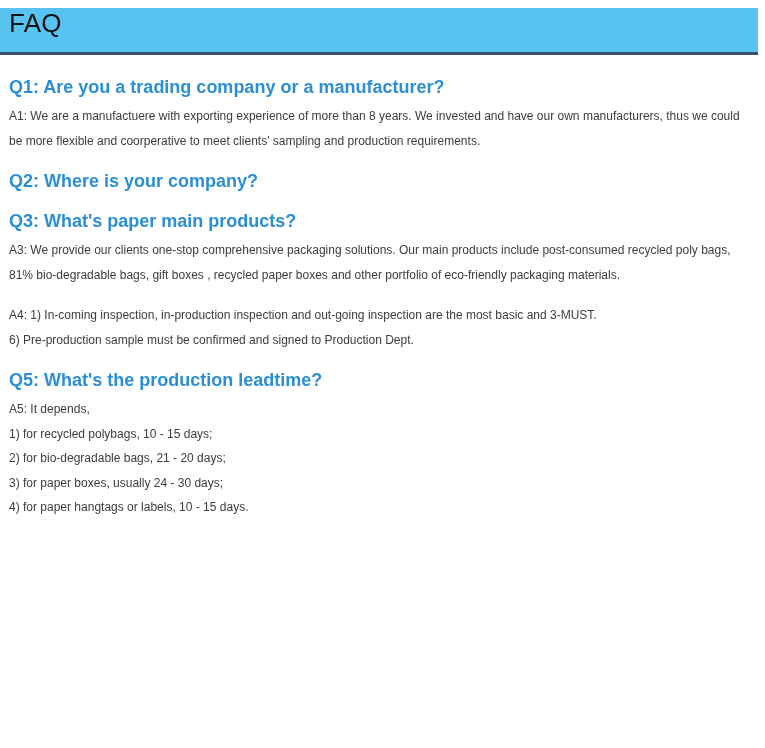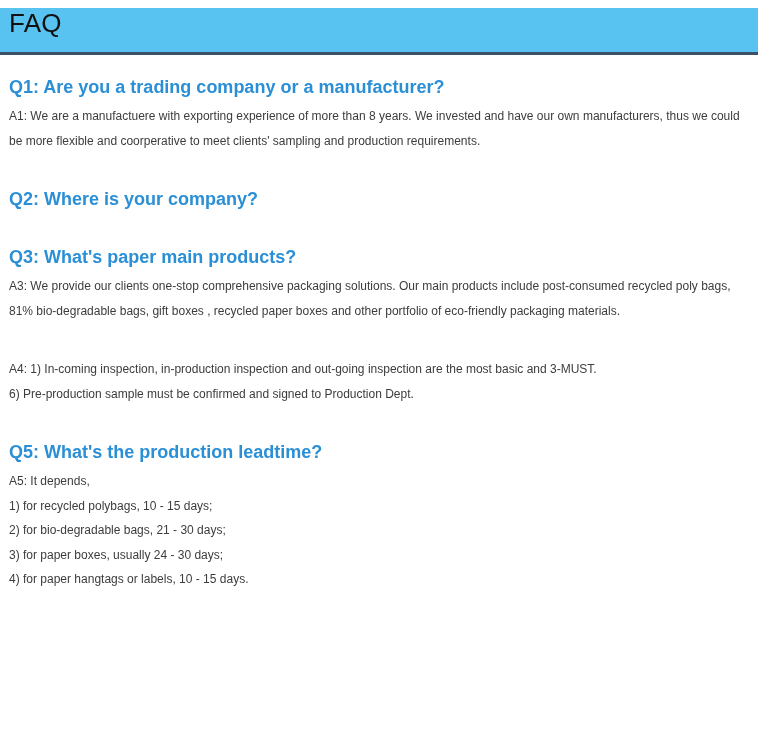--- a/index.html
+++ b/index.html
@@ -26,21 +26,21 @@
   .header-title {
     font-size: 26px;
     font-weight: 400;
     color: var(--header-text, #111111);
     letter-spacing: 0.2px;
   }
   main {
     padding: 0 20px 14px 9px;
   }
   .faq-item {
-    margin-top: 34px;
+    margin-top: 16px;
   }
   .faq-item:first-child {
     margin-top: 20px;
   }
   .question {
     margin: 0 0 5px 0;
     font-size: 18px;
     line-height: 24px;
     font-weight: 700;
     color: var(--question-color, #2b8fd6);
@@ -86,19 +86,19 @@
           <div class="answer-line">A4: 1) In-coming inspection, in-production inspection and out-going inspection are the most basic and 3-MUST.</div>
           <div class="answer-line">6) Pre-production sample must be confirmed and signed to Production Dept.</div>
         </div>
   </section>
 
   <section class="faq-item">
     <h3 class="question">Q5: What's the production leadtime?</h3>
     <div class="answer">
           <div class="answer-line">A5: It depends,</div>
           <div class="answer-line">1) for recycled polybags, 10 - 15 days;</div>
-          <div class="answer-line">2) for bio-degradable bags, 21 - 30 days;</div>
+          <div class="answer-line">2) for bio-degradable bags, 21 - 20 days;</div>
           <div class="answer-line">3) for paper boxes, usually 24 - 30 days;</div>
           <div class="answer-line">4) for paper hangtags or labels, 10 - 15 days.</div>
         </div>
   </section>
 </div>
 </main>
 
 </body></html>

